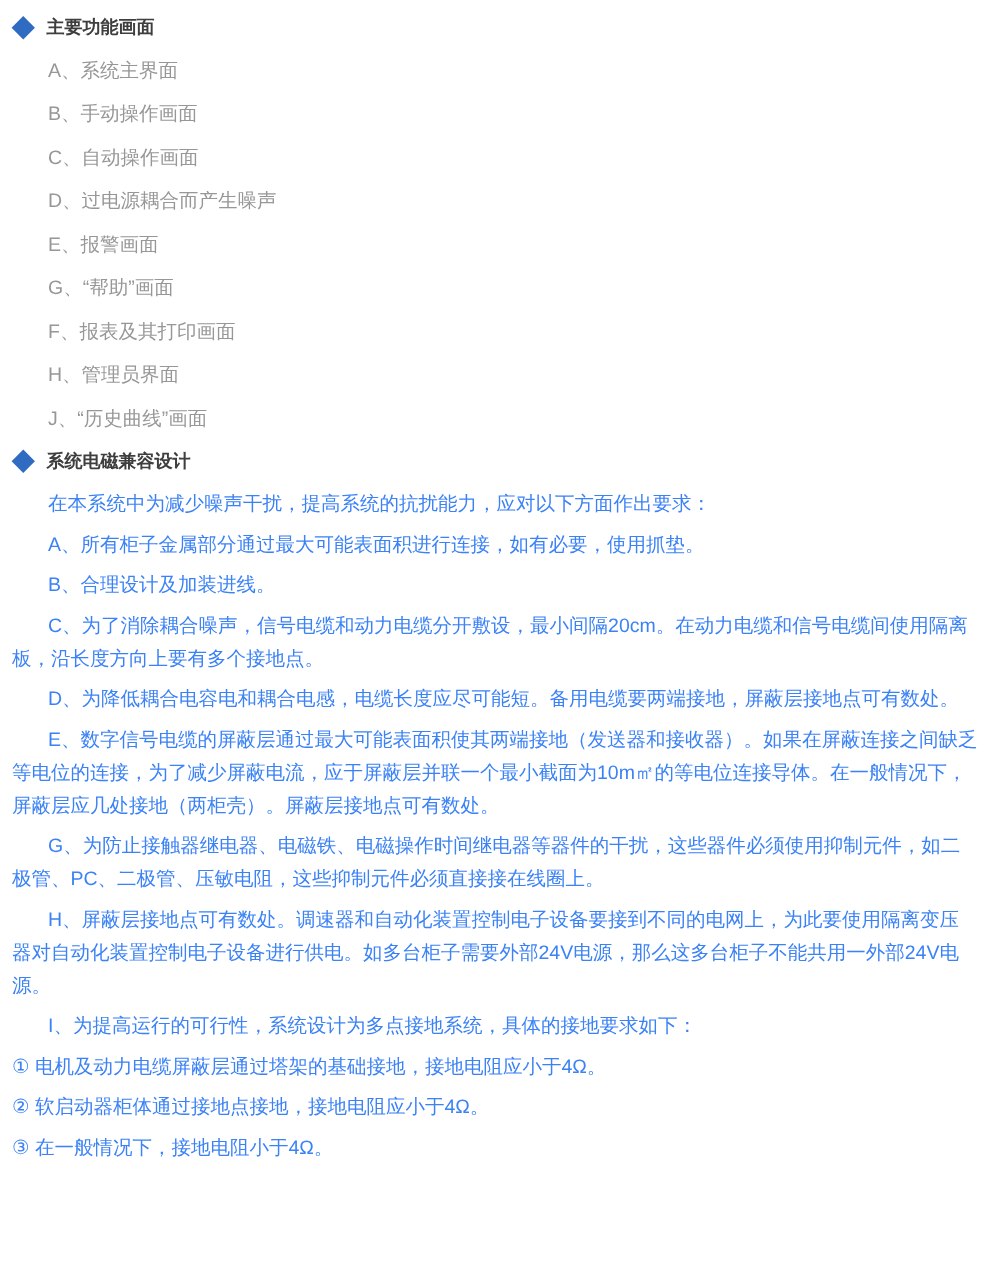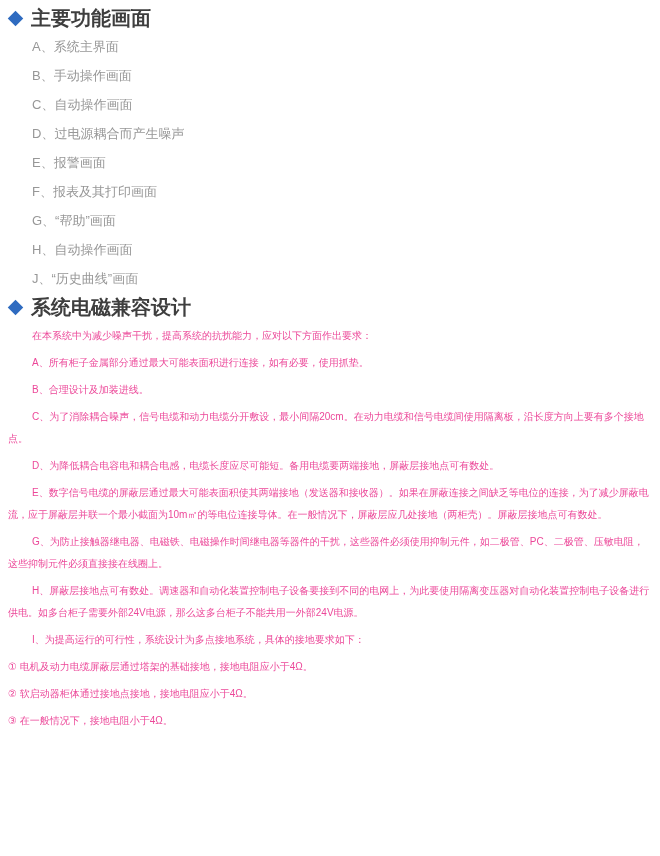--- a/index.html
+++ b/index.html
@@ -22,42 +22,42 @@
   .diamond {
     width: 11px;
     height: 11px;
     background: #2f6bc0;
     transform: rotate(45deg);
     margin-left: 2px;
     margin-right: 10px;
     flex: 0 0 auto;
   }
   .heading-text {
-    font-size: 20px;
+    font-size: 12px;
     font-weight: bold;
     color: #3e3e3e;
     line-height: 20px;
   }
   
   .func-list {
     padding-left: 24px;
     margin-bottom: 6px;
   }
   .func-item {
     font-size: 13px;
     line-height: 22px;
     color: #979797;
     margin-bottom: 7px;
   }
   
   .emc-body { margin-top: 4px; }
   .para {
-    font-size: 10px;
+    font-size: 13px;
     line-height: 22px;
-    color: #ec4899;
+    color: #3b82f6;
     margin-bottom: 5px;
   }
   .para.indent { text-indent: 24px; }
   .para.ground { text-indent: 0; }
 </style>
 </head>
 <body>
 
 <div class="page">
 
@@ -65,23 +65,23 @@
     <div class="heading">
       <span class="diamond"></span>
       <span class="heading-text">主要功能画面</span>
     </div>
     <div class="func-list">
       <div class="func-item">A、系统主界面</div>
       <div class="func-item">B、手动操作画面</div>
       <div class="func-item">C、自动操作画面</div>
       <div class="func-item">D、过电源耦合而产生噪声</div>
       <div class="func-item">E、报警画面</div>
+      <div class="func-item">G、“帮助”画面</div>
       <div class="func-item">F、报表及其打印画面</div>
-      <div class="func-item">G、“帮助”画面</div>
-      <div class="func-item">H、自动操作画面</div>
+      <div class="func-item">H、管理员界面</div>
       <div class="func-item">J、“历史曲线”画面</div>
     </div>
   </div>
 
   <div class="section">
     <div class="heading">
       <span class="diamond"></span>
       <span class="heading-text">系统电磁兼容设计</span>
     </div>
     <div class="emc-body">

